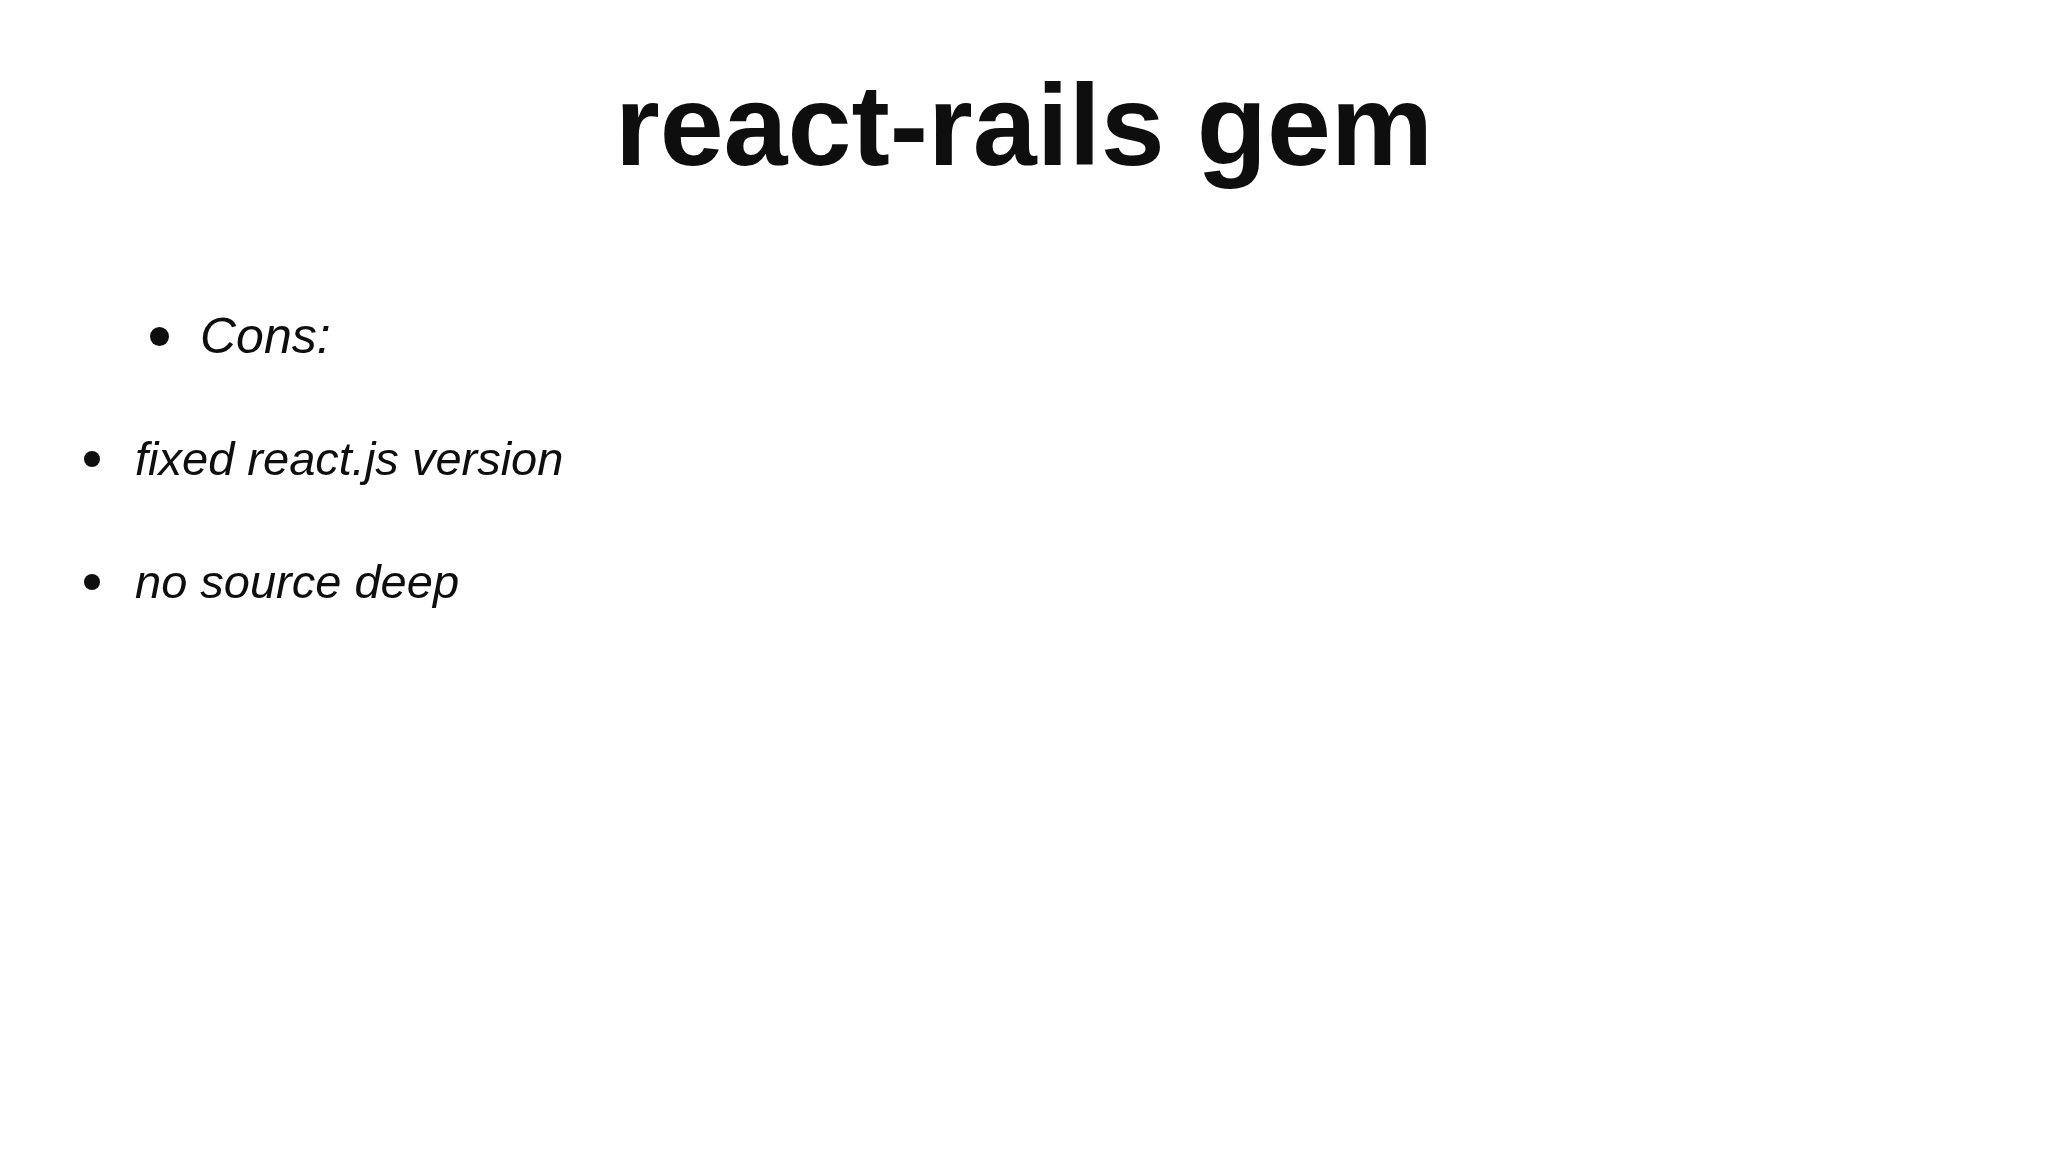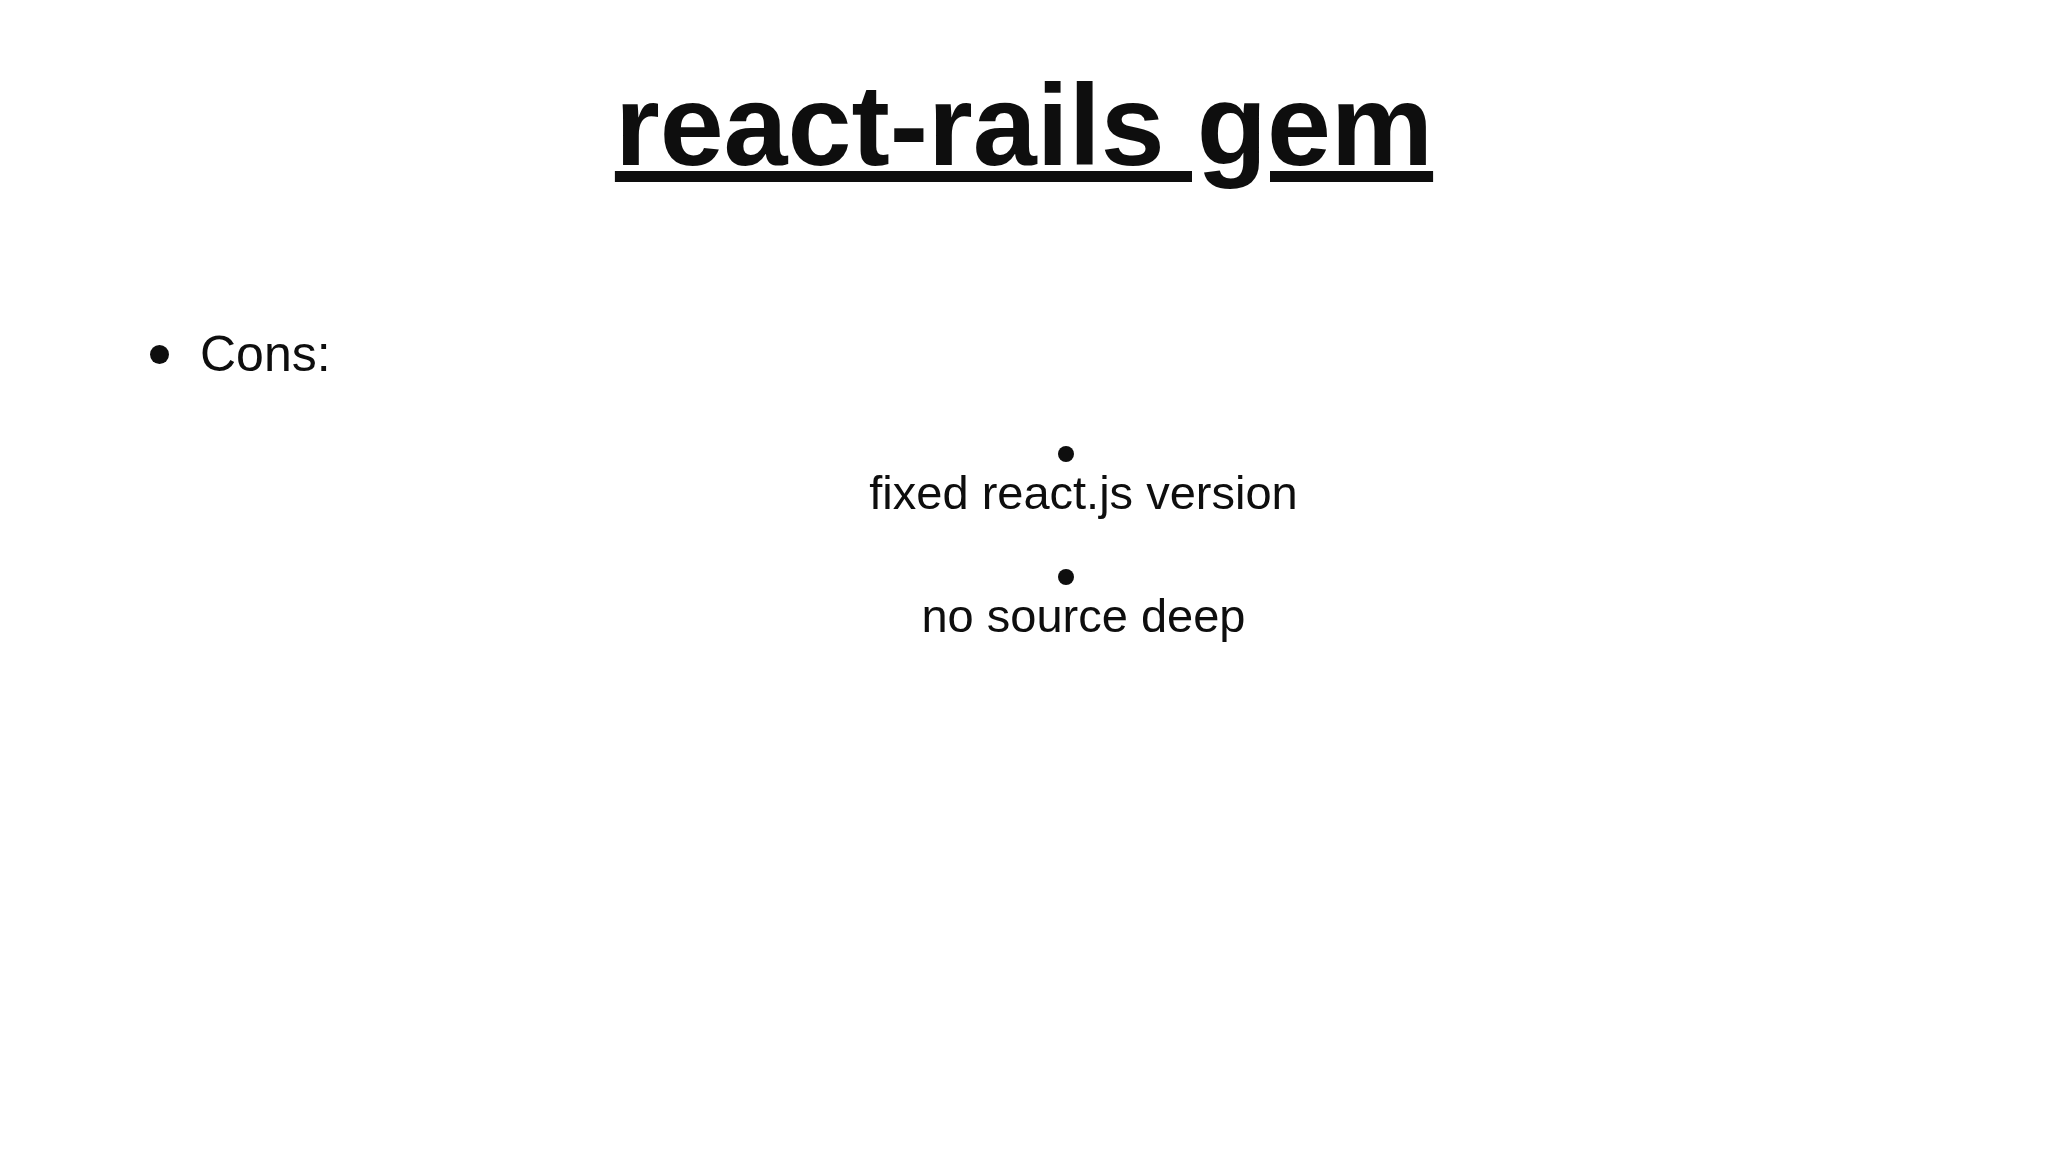--- a/index.html
+++ b/index.html
@@ -22,42 +22,41 @@
   }
   .slide-title {
     margin: 56px 0 0 0;
     width: 100%;
     text-align: center;
     font-size: 115px;
     font-weight: bold;
     line-height: 1.2;
     letter-spacing: 0;
     color: #0e0e0e;
-    text-decoration: underline;
   }
   .bullet-list {
     position: absolute;
     left: 0;
-    top: 267px;
+    top: 249px;
     width: 100%;
+    font-style: italic;
   }
   .bullet-row {
     display: flex;
     align-items: center;
     height: 62px;
     margin-bottom: 61px;
   }
   .bullet-row.level-1 {
     padding-left: 150px;
     font-size: 50px;
   }
   .bullet-row.level-2 {
     padding-left: 84px;
     font-size: 47px;
-    flex-direction: column;
   }
   .dot {
     flex: none;
     border-radius: 50%;
     background: #0e0e0e;
   }
   .level-1 .dot {
     width: 19px;
     height: 19px;
   }

